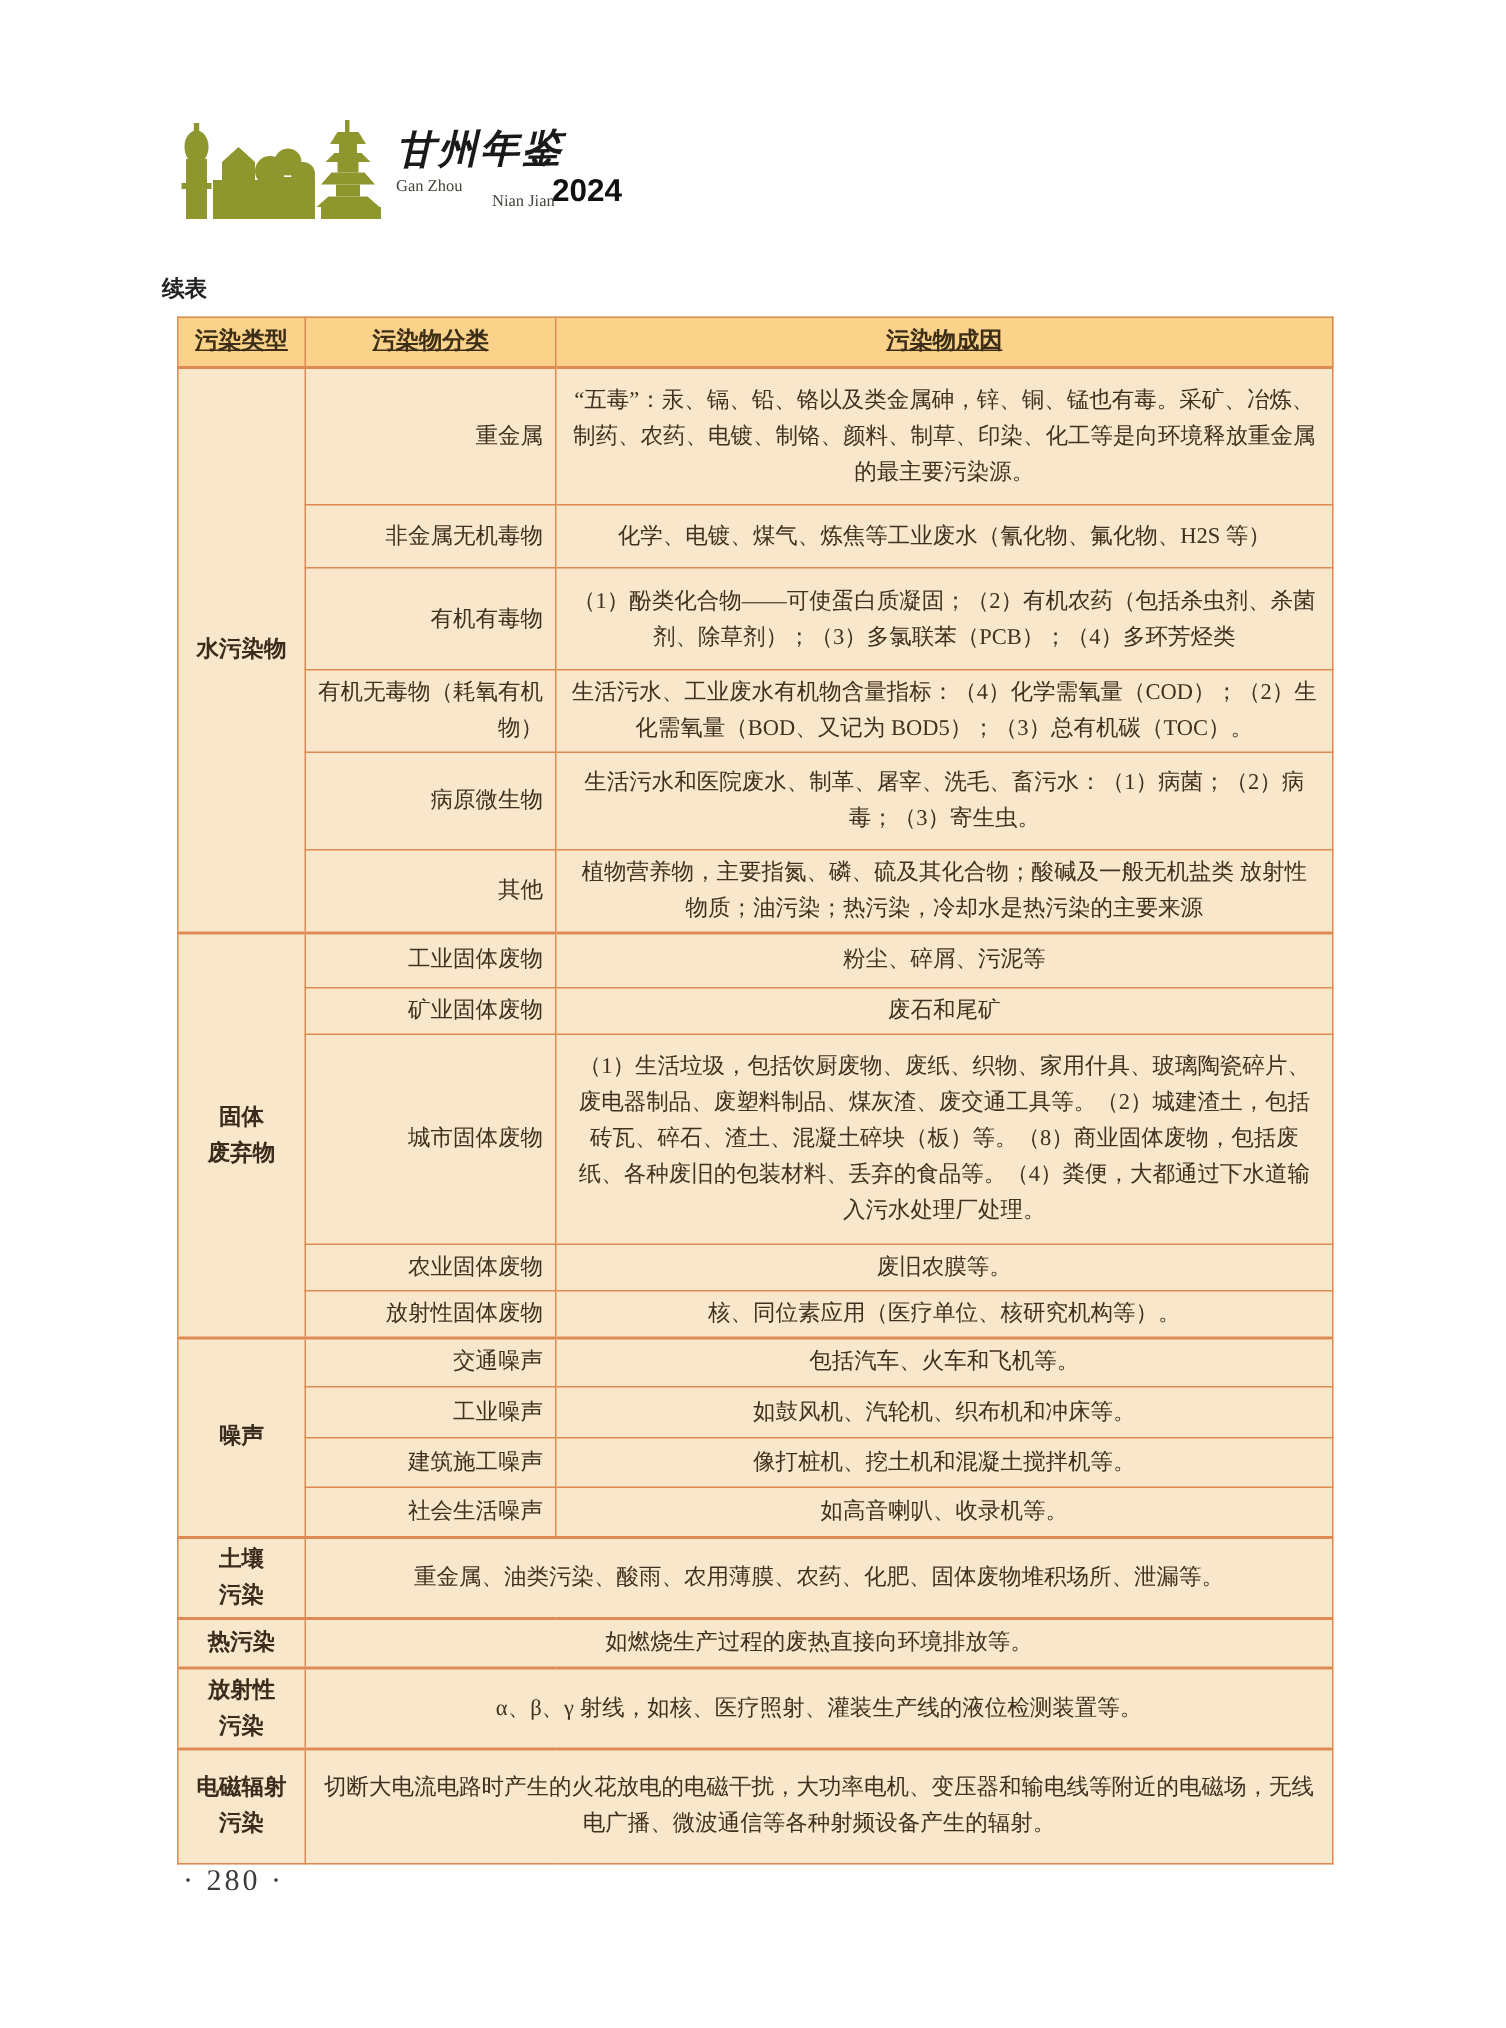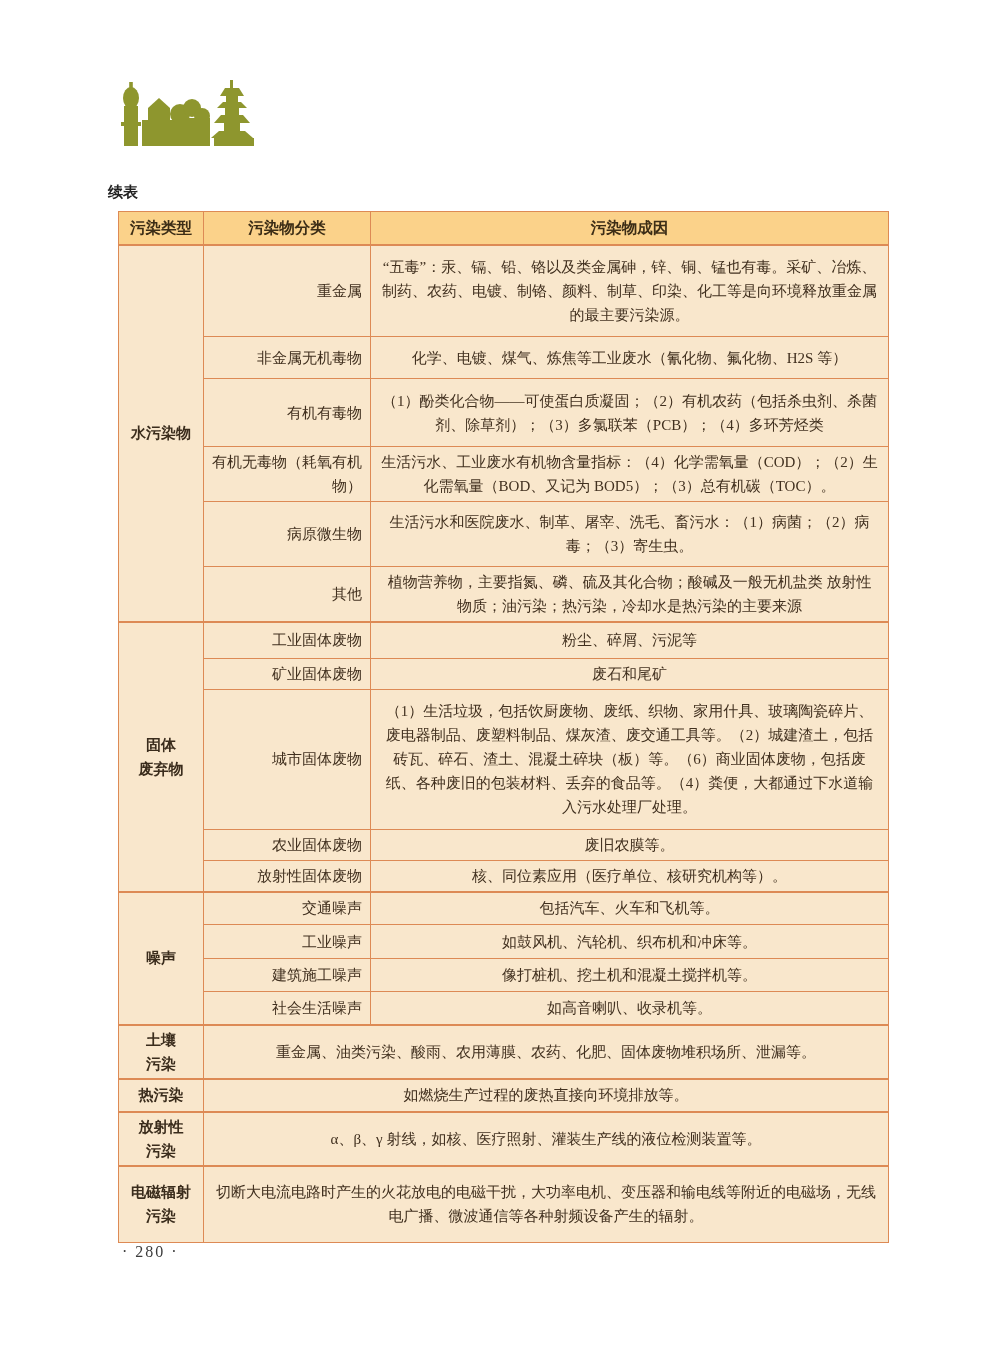--- a/index.html
+++ b/index.html
@@ -36,38 +36,38 @@
   }
   table.poll td,table.poll th{
     border:1.5px solid #dd8a55;
     font-size:15px;line-height:24px;
     vertical-align:middle;
   }
   table.poll th{
     background:#fbd28a;
     font-family:"Liberation Sans","DejaVu Sans",sans-serif;
     font-weight:bold;color:#3c2d16;text-align:center;
-    padding:3px 4px;font-size:15.5px;
+    padding:3px 4px;font-size:15.5px;text-decoration:underline;
   }
   td.gtype{
     font-family:"Liberation Sans","DejaVu Sans",sans-serif;
     font-weight:bold;color:#3a2c1c;text-align:center;
     white-space:pre-line;padding:2px 4px;font-size:15.5px;line-height:21px;margin-top:12px;
   }
   td.cls{
     text-align:right;padding:2px 8px;color:#41301f;
   }
   td.cause{
     text-align:center;padding:3px 10px;color:#41301f;
   }
   tr.group-sep td{border-top-width:2px;}
   
   .page-num{
     position:absolute;left:122px;top:1243px;
-    font-size:16px;color:#3b3b3b;letter-spacing:2px;
+    font-size:20px;color:#3b3b3b;letter-spacing:2px;
   }
 </style>
 </head>
 <body>
 
 <div class="logo-wrap">
   <svg class="logo-art" viewBox="0 0 136 68" xmlns="http://www.w3.org/2000/svg">
     <g fill="#8e962e">
 
       <ellipse cx="13" cy="20" rx="8" ry="11"></ellipse>
@@ -87,20 +87,26 @@
       <polygon points="102,18 126,18 121,10 107,10"></polygon>
       <rect x="108" y="18" width="12" height="6"></rect>
       <polygon points="99,30 129,30 123,24 105,24"></polygon>
       <rect x="107" y="30" width="14" height="7"></rect>
       <polygon points="96,45 132,45 125,37 103,37"></polygon>
       <rect x="106" y="45" width="16" height="8"></rect>
       <polygon points="93,60 135,60 127,53 101,53"></polygon>
       <rect x="96" y="60" width="40" height="8"></rect>
     </g>
   </svg>
+  <div class="logo-text">
+    <span class="callig">甘州年鉴</span>
+    <span class="pinyin pinyin-a">Gan Zhou</span>
+    <span class="pinyin pinyin-b">Nian Jian</span>
+    <span class="logo-year">2024</span>
+  </div>
 </div>
 
 <div class="cont-label">续表</div>
 
 <table class="poll">
   <colgroup>
       <col style="width:85px">
       <col style="width:167px">
       <col style="width:518px">
     </colgroup>
@@ -143,21 +149,21 @@
 废弃物</td>
     <td class="cls">工业固体废物</td>
     <td class="cause">粉尘、碎屑、污泥等</td>
   </tr>
   <tr style="height:31px">
     <td class="cls">矿业固体废物</td>
     <td class="cause">废石和尾矿</td>
   </tr>
   <tr style="height:140px">
     <td class="cls">城市固体废物</td>
-    <td class="cause">（1）生活垃圾，包括饮厨废物、废纸、织物、家用什具、玻璃陶瓷碎片、废电器制品、废塑料制品、煤灰渣、废交通工具等。（2）城建渣土，包括砖瓦、碎石、渣土、混凝土碎块（板）等。（6）商业固体废物，包括废纸、各种废旧的包装材料、丢弃的食品等。（4）粪便，大都通过下水道输入污水处理厂处理。</td>
+    <td class="cause">（1）生活垃圾，包括饮厨废物、废纸、织物、家用什具、玻璃陶瓷碎片、废电器制品、废塑料制品、煤灰渣、废交通工具等。（2）城建渣土，包括砖瓦、碎石、渣土、混凝土碎块（板）等。（8）商业固体废物，包括废纸、各种废旧的包装材料、丢弃的食品等。（4）粪便，大都通过下水道输入污水处理厂处理。</td>
   </tr>
   <tr style="height:31px">
     <td class="cls">农业固体废物</td>
     <td class="cause">废旧农膜等。</td>
   </tr>
   <tr style="height:29px">
     <td class="cls">放射性固体废物</td>
     <td class="cause">核、同位素应用（医疗单位、核研究机构等）。</td>
   </tr>
 

